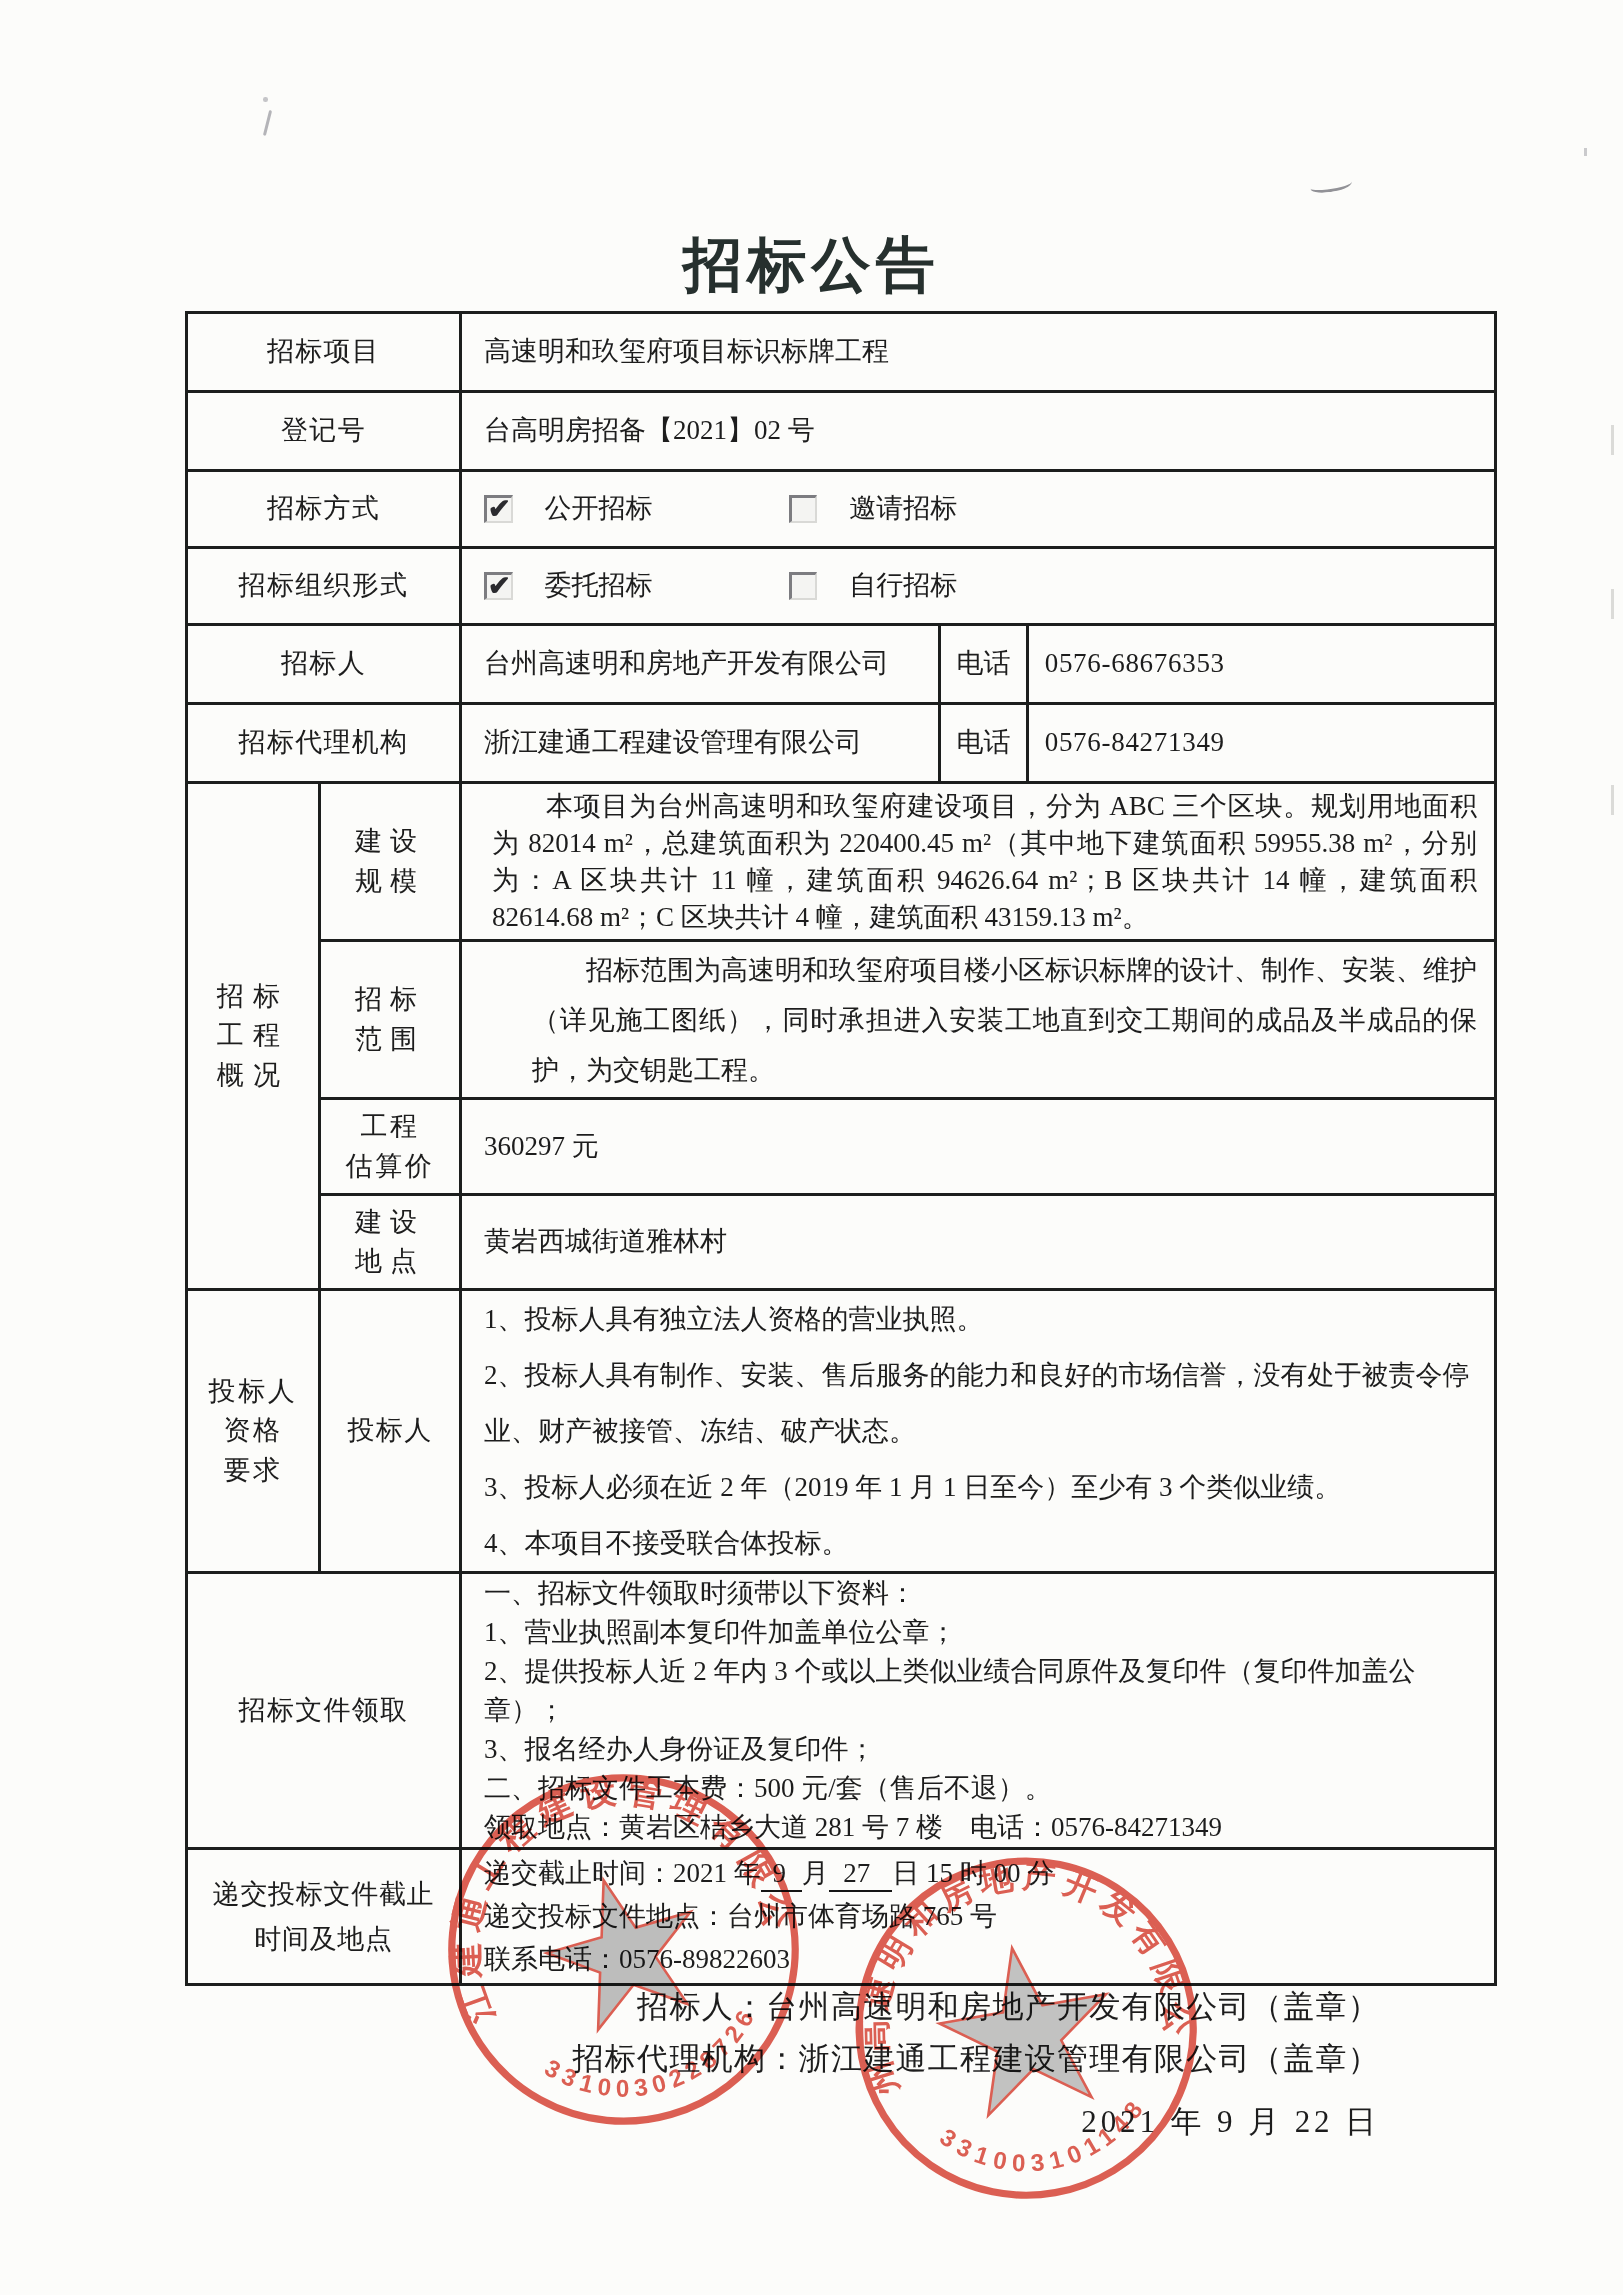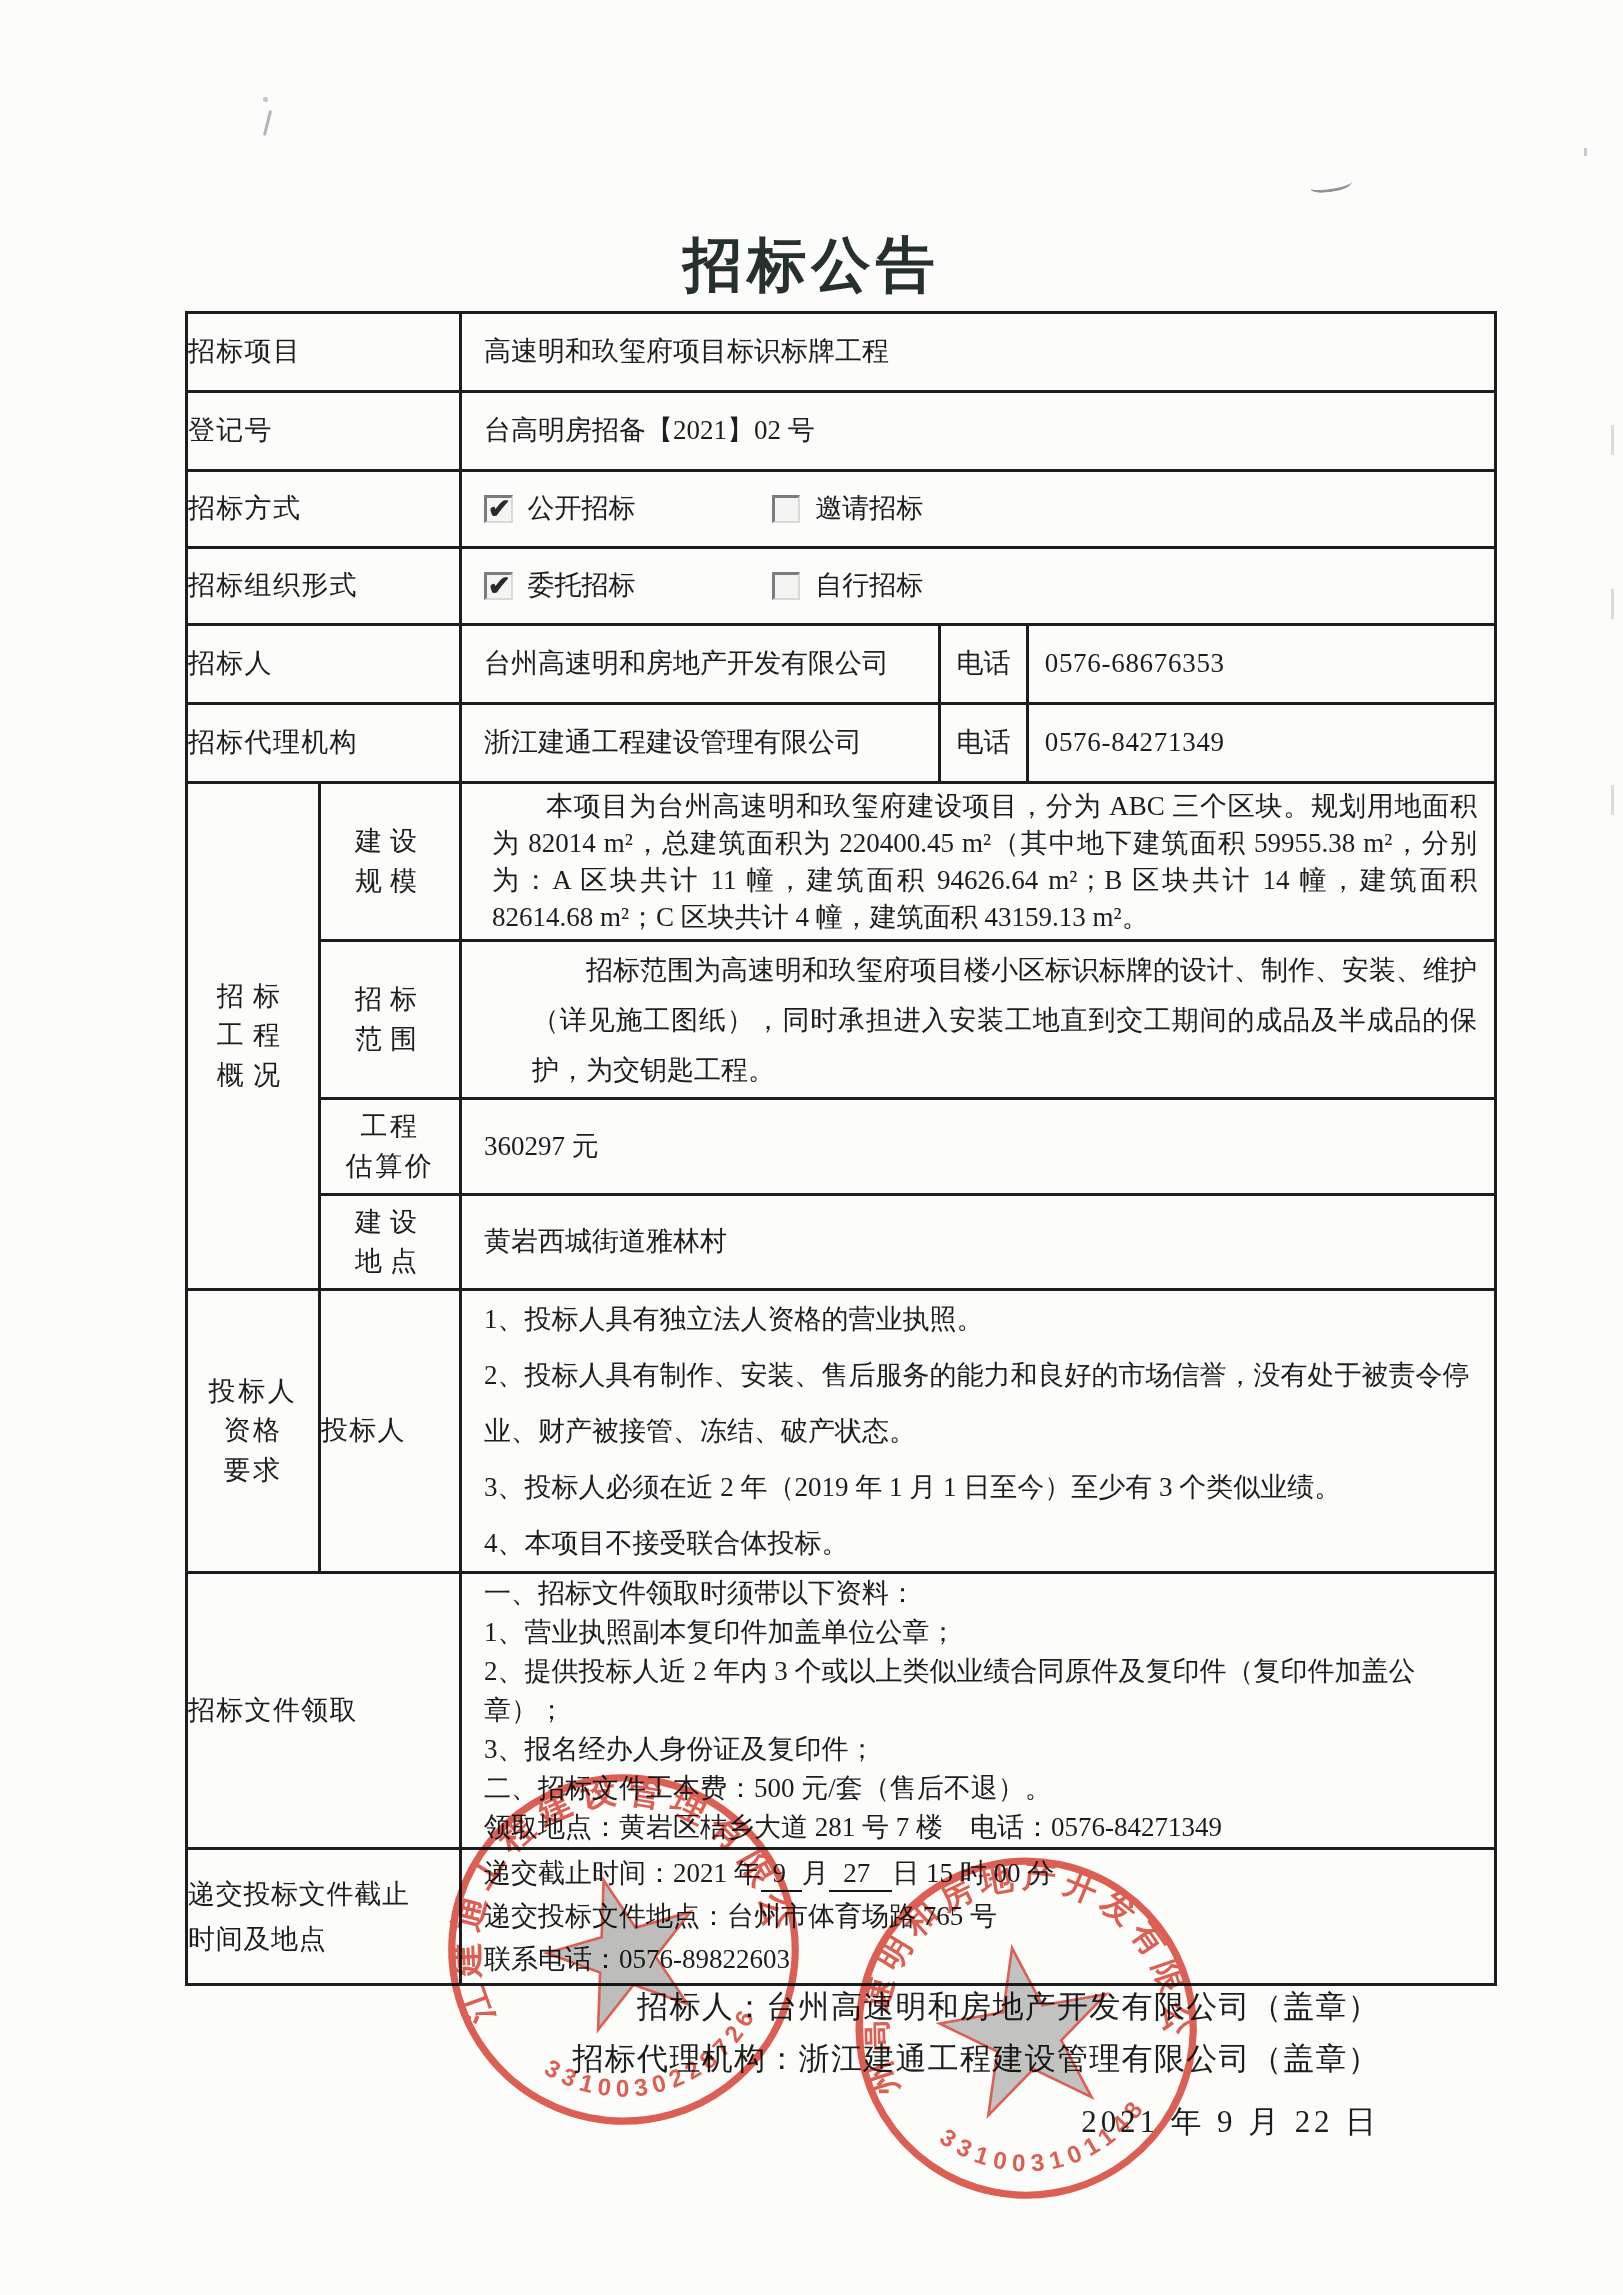--- a/index.html
+++ b/index.html
@@ -20,21 +20,21 @@
     position:absolute;left:185px;top:311px;
     width:1309px;border-collapse:collapse;table-layout:fixed;
   }
   table.doc td{
     border:3.3px solid #1c1e1d;
     font-size:27px;line-height:1.45;
     vertical-align:middle;
     padding:0;
     background:transparent;
   }
-  .lbl{letter-spacing:1.3px;}
+  .lbl{text-align:center;letter-spacing:1.3px;}
   .val{padding-left:22px !important;padding-right:17px !important;}
   .r1{height:79px}.r2{height:79px}.r3{height:77px}.r4{height:77px}
   .r5{height:79px}.r6{height:79px}
   .r7{height:158px}.r8{height:158px}.r9{height:96px}.r10{height:95px}
   .r11{height:278px}.r12{height:270px}.r13{height:136px}
   .vlabel{line-height:63px;letter-spacing:9.2px;text-align:center;}
   .ilabel{line-height:47px;letter-spacing:7.9px;text-align:center;}
   .para{text-indent:2em;line-height:37px;text-align:justify;margin-left:8px;}
   .para-scope{text-indent:2em;line-height:50px;text-align:justify;margin-left:48px;}
   .list-req div{line-height:56px;}
@@ -47,21 +47,21 @@
     position:relative;display:inline-block;width:23.6px;height:23.6px;
     background:#f4f4f2;
     border-top:3.3px solid #7c7c80;border-left:3.3px solid #7c7c80;
     border-right:2px solid #d9d9d6;border-bottom:2px solid #d9d9d6;
     flex:0 0 auto;
   }
   .cb i{
     position:absolute;left:0.7px;top:-9.2px;
     font-style:normal;font-size:27.5px;font-weight:bold;color:#2a2a2e;
   }
-  .optlabel{margin-left:15px;}
+  .optlabel{margin-left:32px;}
   .gap2{margin-left:136px;}
   .footer-line{
     position:absolute;right:243px;text-align:right;
     font-size:31px;letter-spacing:1.3px;white-space:nowrap;
   }
   .f1{top:1986px}.f2{top:2038px}
   .fdate{top:2101px;letter-spacing:3.9px;}
   .u{
     display:inline-block;border-bottom:2.6px solid #151515;
     padding:0 15.7px 1.3px 11.8px;line-height:1.1;

